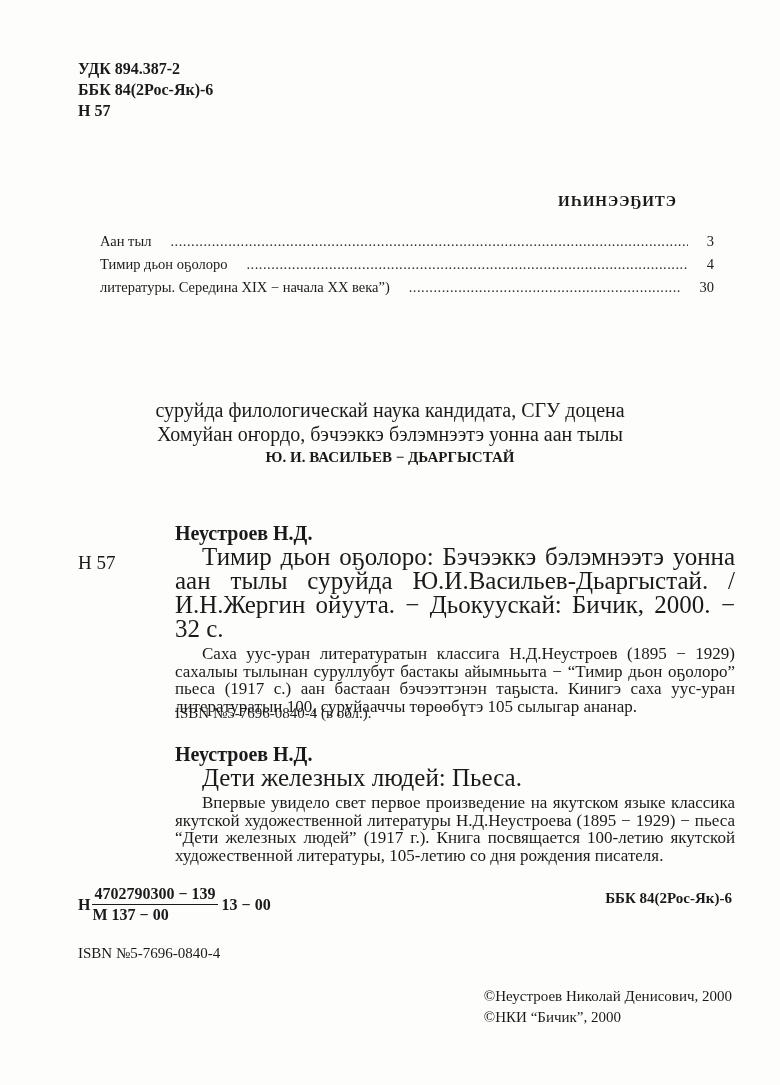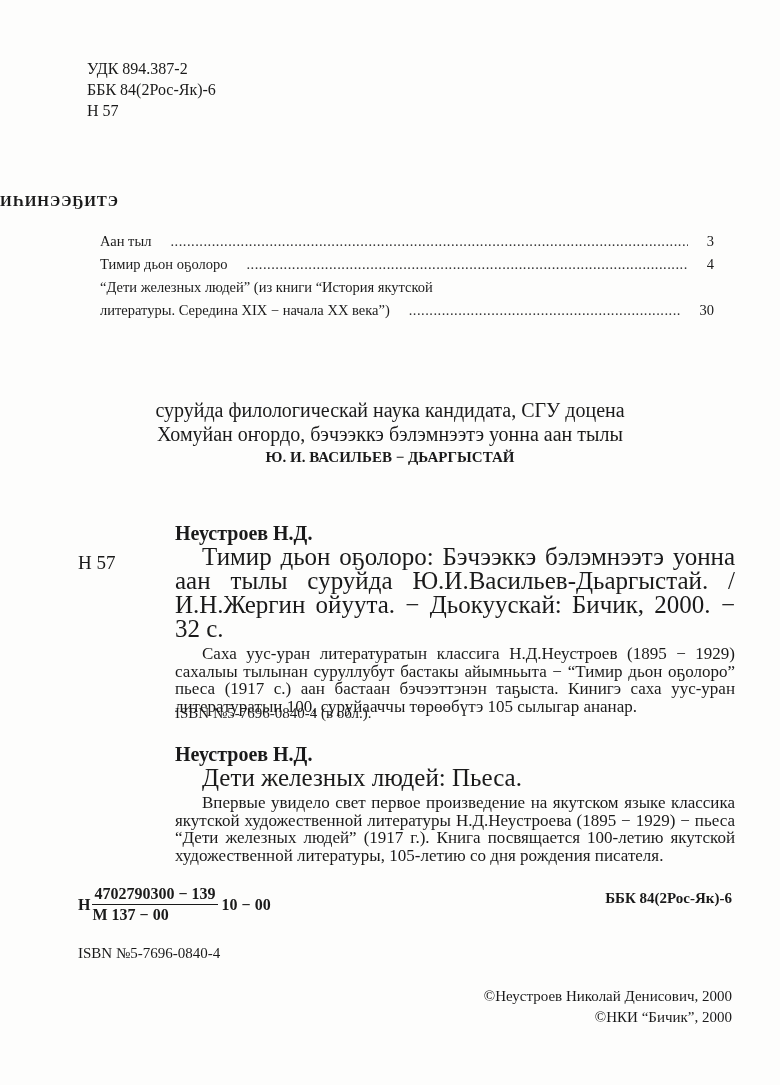--- a/index.html
+++ b/index.html
@@ -1,43 +1,43 @@
 <!DOCTYPE html>
 <html><head>
   <meta charset="utf-8">
   <style>
     html, body { margin: 0; padding: 0; }
     body {
       width: 780px; height: 1085px; background: #fdfdfc; color: #1a1a1a;
       font-family: "Liberation Serif", serif; position: relative; overflow: hidden;
     }
     .abs { position: absolute; }
-    .classif { left: 87px; top: 58px; font-size: 16px; line-height: 21px; font-weight: normal; }
-    .toc-title { left: 0; width: 677px; top: 193px; text-align: left; font-size: 15px; font-weight: bold; letter-spacing: 1px; }
+    .classif { left: 78px; top: 58px; font-size: 16px; line-height: 21px; font-weight: bold; }
+    .toc-title { left: 0; width: 677px; top: 193px; text-align: right; font-size: 15px; font-weight: bold; letter-spacing: 1px; }
     .toc { left: 100px; top: 230px; width: 614px; font-size: 14.5px; line-height: 23px; }
     .toc-row { display: flex; align-items: center; gap: 16px; }
     .toc-row .t { white-space: nowrap; }
     .toc-row .dots { flex: 1; overflow: hidden; white-space: nowrap; margin: 0 3px; color: #333; }
     .toc-row .dots::before { content: "........................................................................................................................................................................................................................"; letter-spacing: 0.5px; }
     .toc-row .p { white-space: nowrap; }
     .editor { left: 0; width: 780px; top: 398px; text-align: center; font-size: 20px; line-height: 24px; }
     .editor .name { font-size: 15px; font-weight: bold; line-height: 22px; }
     .entry { left: 175px; width: 560px; }
     .author { font-size: 20px; font-weight: bold; }
     .title-line { font-size: 25px; line-height: 24px; text-align: justify; text-indent: 27px; }
     .annot { font-size: 17px; line-height: 17.5px; text-align: justify; text-indent: 27px; margin-top: 4px; }
     .h57 { left: 78px; top: 552px; font-size: 19px; }
     .isbn1 { left: 175px; top: 705px; font-size: 15px; }
     .frac-wrap { left: 78px; top: 885px; font-size: 16px; font-weight: bold; display: flex; align-items: center; }
     .frac { display: inline-flex; flex-direction: column; align-items: flex-start; margin: 0 4px 0 2px; }
     .frac .num { border-bottom: 1.5px solid #1a1a1a; padding: 0 2px 1px; line-height: 18px; }
     .frac .den { line-height: 18px; padding-top: 1px; }
     .bbk-right { right: 48px; top: 890px; font-size: 15px; font-weight: bold; }
     .isbn2 { left: 78px; top: 945px; font-size: 15px; }
-    .copy { right: 48px; top: 986px; text-align: right; font-size: 15px; line-height: 21px; }
+    .copy { right: 48px; top: 986px; text-align: left; font-size: 15px; line-height: 21px; }
   </style>
 </head>
 <body>
 
 <div class="abs classif">
   <div>УДК  894.387-2</div>
   <div>ББК  84(2Рос-Як)-6</div>
   <div>Н 57</div>
 </div>
 
@@ -47,21 +47,20 @@
   <div class="toc-row">
     <span class="t">Аан тыл</span>
     <span class="dots"></span>
     <span class="p">3</span>
   </div>
   <div class="toc-row">
     <span class="t">Тимир дьон оҕолоро</span>
     <span class="dots"></span>
     <span class="p">4</span>
   </div>
-  <div>“Дети железных людей” (из книги “История якутской</div>
   <div class="toc-row">
     <span class="t">литературы. Середина XIX − начала XX века”)</span>
     <span class="dots"></span>
     <span class="p">30</span>
   </div>
 </div>
 
 <div class="abs editor">
   <div>суруйда филологическай наука кандидата, СГУ доцена</div>
   <div>Хомуйан оҥордо, бэчээккэ бэлэмнээтэ уонна аан тылы</div>
@@ -83,21 +82,21 @@
   <div class="title-line">Дети железных людей: Пьеса.</div>
   <div class="annot">Впервые увидело свет первое произведение на якутском языке классика якутской художественной литературы Н.Д.Неустроева (1895 − 1929) − пьеса “Дети железных людей” (1917 г.). Книга посвящается 100-летию якутской художественной литературы, 105-летию со дня рождения писателя.</div>
 </div>
 
 <div class="abs frac-wrap">
   <span>Н</span>
   <span class="frac">
     <span class="num">4702790300 − 139</span>
     <span class="den">М 137 − 00</span>
   </span>
-  <span>10 − 00</span>
+  <span>13 − 00</span>
 </div>
 
 <div class="abs bbk-right">ББК 84(2Рос-Як)-6</div>
 
 <div class="abs isbn2">ISBN №5-7696-0840-4</div>
 
 <div class="abs copy">
   <div>©Неустроев Николай Денисович, 2000</div>
   <div>©НКИ “Бичик”, 2000</div>
 </div>

